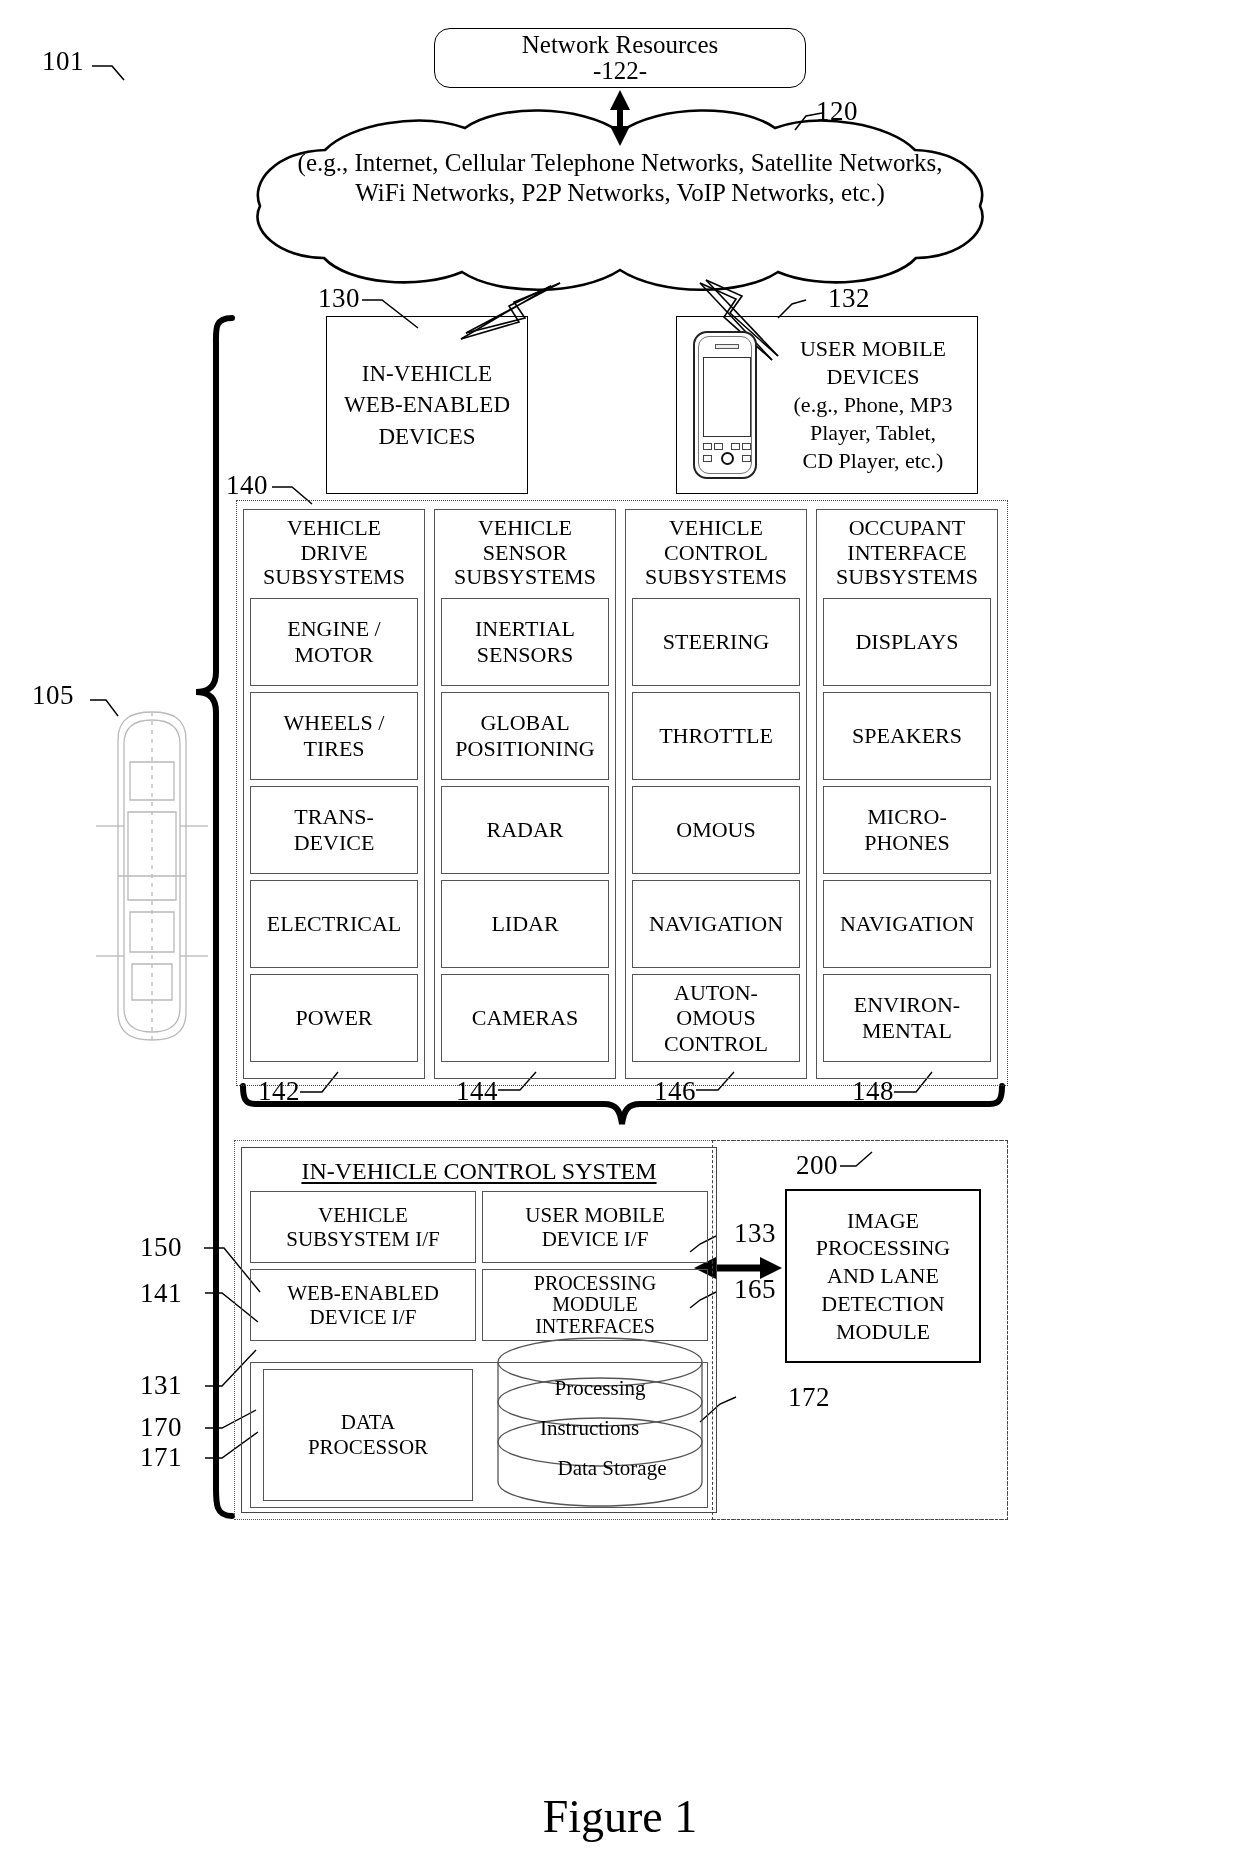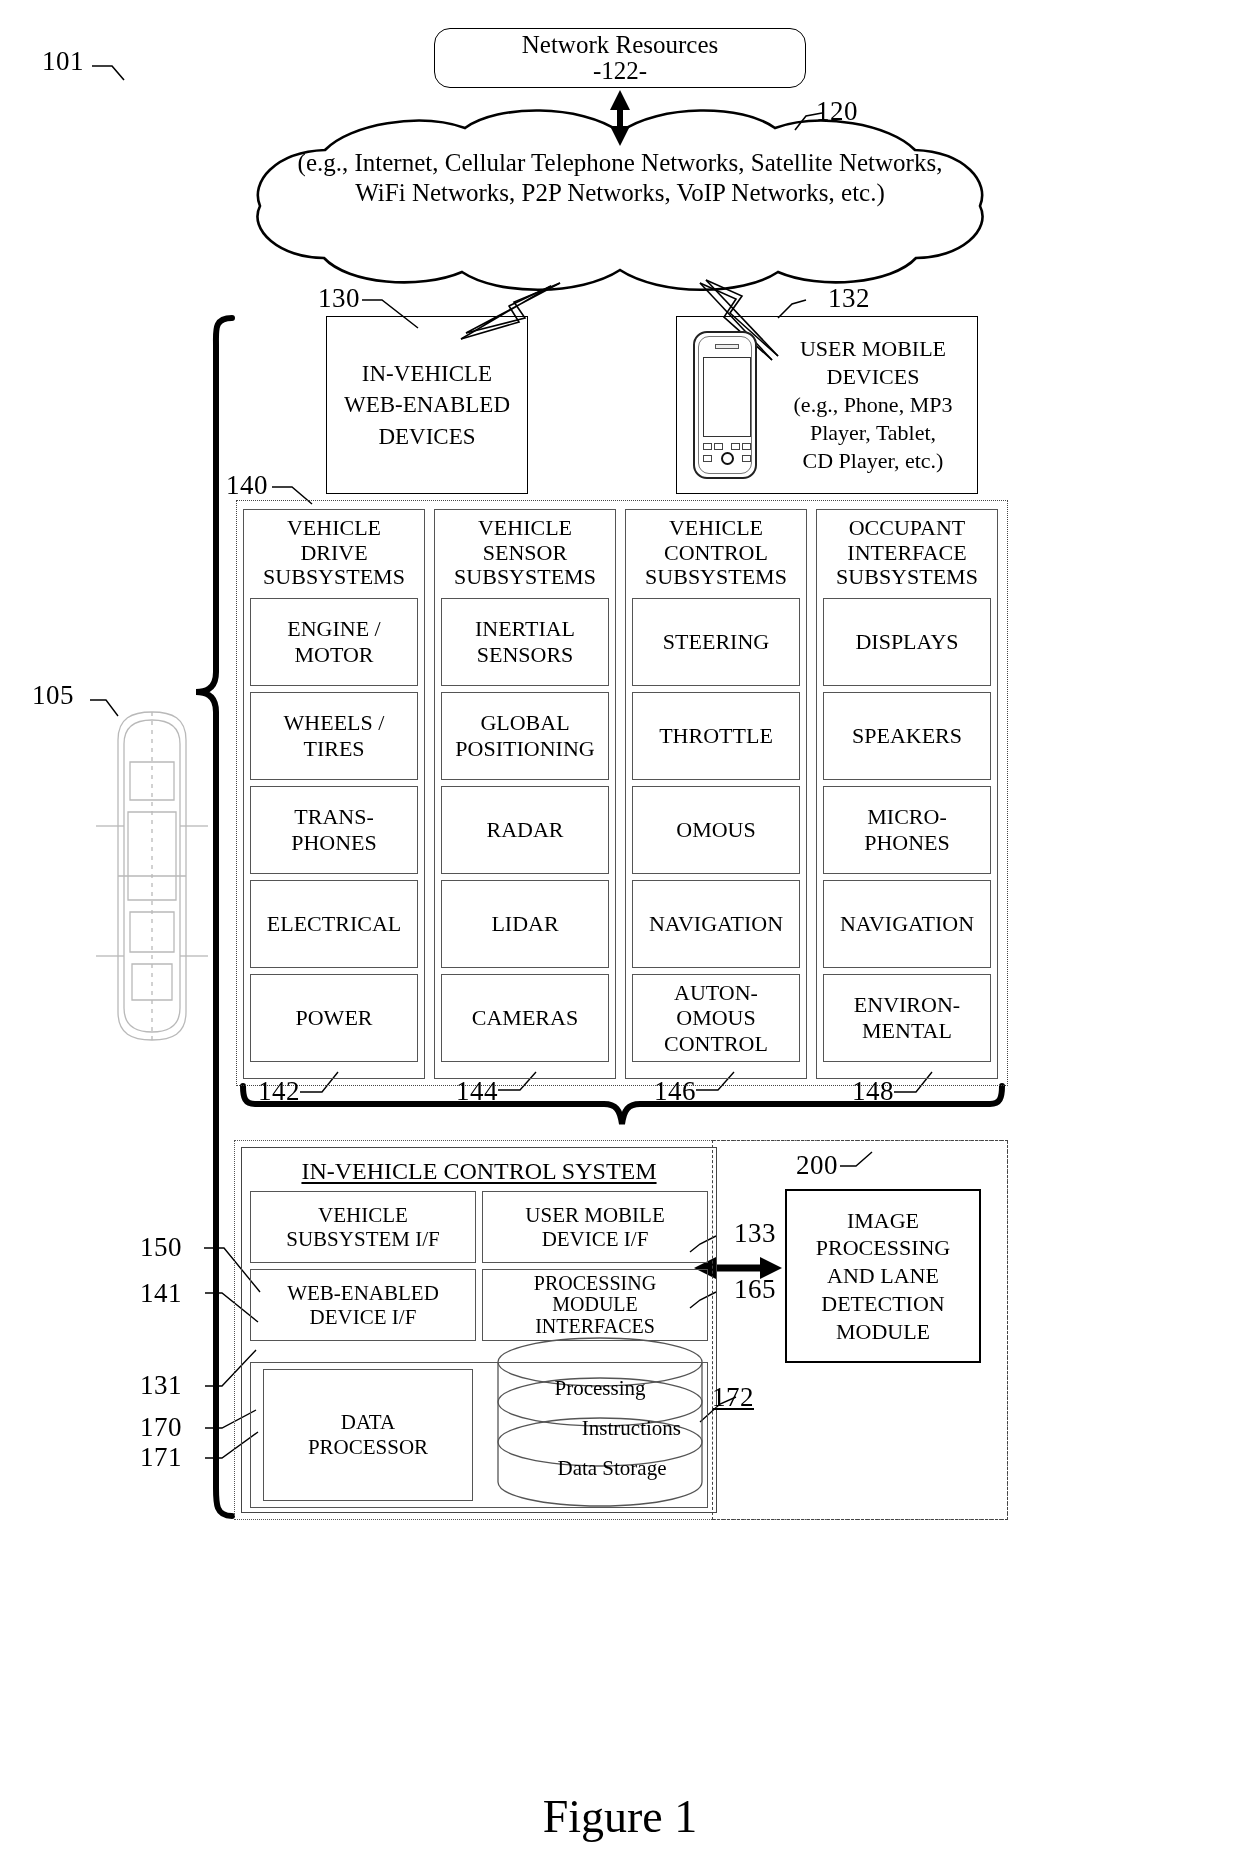--- a/index.html
+++ b/index.html
@@ -394,21 +394,21 @@
       <div class="sub-col-title">
         <div>VEHICLE</div>
         <div>DRIVE</div>
         <div>SUBSYSTEMS</div>
       </div>
       <div class="sub-item">ENGINE /
 MOTOR</div>
       <div class="sub-item">WHEELS /
 TIRES</div>
       <div class="sub-item">TRANS-
-PHONES</div>
+DEVICE</div>
       <div class="sub-item">ELECTRICAL</div>
       <div class="sub-item">POWER</div>
     </div>
 
     <div class="sub-col c2">
       <div class="sub-col-title">
         <div>VEHICLE</div>
         <div>SENSOR</div>
         <div>SUBSYSTEMS</div>
       </div>
@@ -484,26 +484,26 @@
 
       <div id="icvs-bottom">
         <div id="data-processor" style="white-space:pre-line;">DATA
 PROCESSOR</div>
         <div id="db-cyl"></div>
       </div>
     </div>
   </div>
 
   <div class="cyl-label" style="left:498px; top:1376px; width:204px;">Processing</div>
-  <div class="cyl-label" style="left:498px; top:1416px; width:183px;text-align:right;">Instructions</div>
+  <div class="cyl-label" style="left:498px; top:1416px; width:183px;">Instructions</div>
   <div class="cyl-label" style="left:498px; top:1456px; width:228px;">Data Storage</div>
 
   <div class="refnum" style="left:734px; top:1218px;">133</div>
   <div class="refnum" style="left:734px; top:1274px;">165</div>
-  <div class="refnum" style="left:712px; top:1382px;text-decoration:underline;">172</div>
+  <div class="refnum" style="left:788px; top:1382px;">172</div>
   <div class="refnum" style="left:796px; top:1150px;">200</div>
 
   <div class="abs" id="ipm-dashed">
     <div id="ipm-box">
       <div>
         <div>IMAGE</div>
         <div>PROCESSING</div>
         <div>AND LANE</div>
         <div>DETECTION</div>
         <div>MODULE</div>

